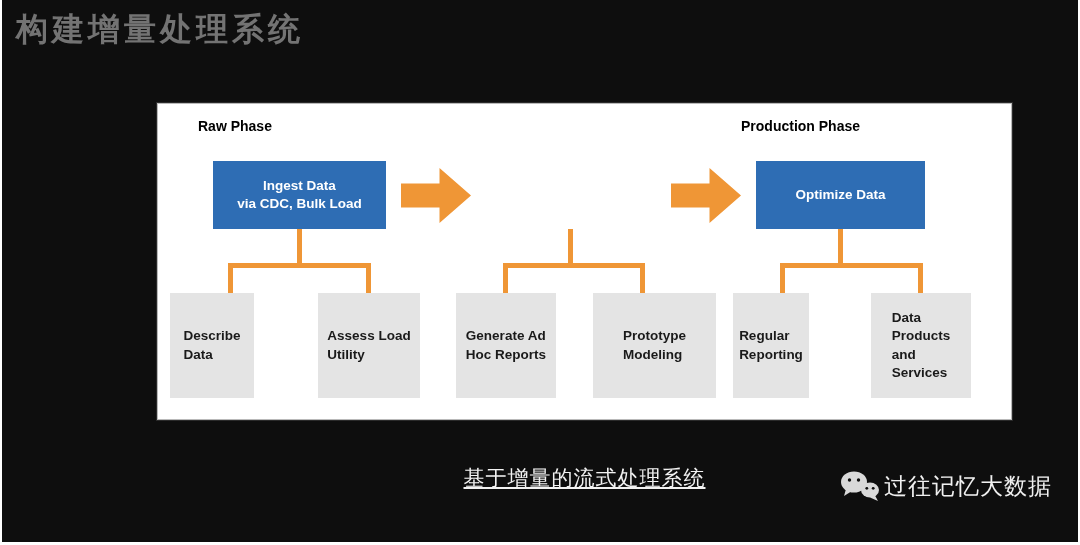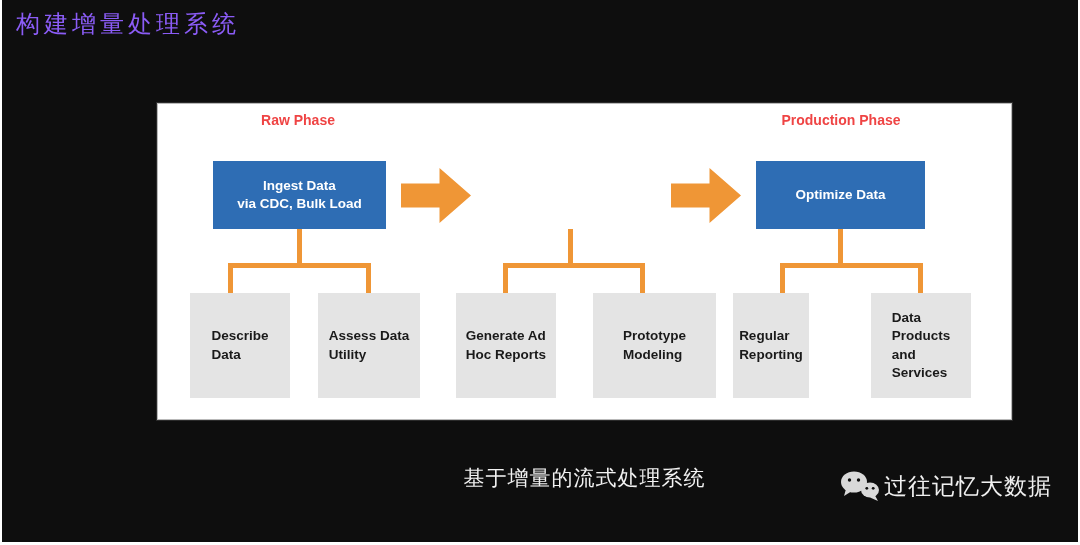--- a/index.html
+++ b/index.html
@@ -8,41 +8,41 @@
     background: #0e0e0e;
     font-family: "Liberation Sans", "DejaVu Sans", sans-serif;
     position: relative;
     border-left: 2px solid #ffffff;
     border-right: 2px solid #ffffff;
     border-bottom: 3px solid #ffffff;
   }
   .title {
     position: absolute;
     left: 14px; top: 8px;
-    font-size: 24px;
-    font-weight: normal;
+    font-size: 32px;
+    font-weight: bold;
     letter-spacing: 4px;
-    color: #8b5cf6;
+    color: #737373;
   }
   .panel {
     position: absolute;
     left: 155px; top: 103px;
     width: 855px; height: 317px;
     background: #ffffff;
     border: 1px solid #b9b9b9;
     box-shadow: 0 0 0 1px #2a2a2a;
   }
   .phase-label {
     position: absolute;
-    top: 8px;
+    top: 14px;
     width: 200px;
-    text-align: center;
+    text-align: left;
     font-size: 14px;
     font-weight: bold;
-    color: #ef4444;
+    color: #000000;
   }
   .main-box {
     position: absolute;
     top: 57px; height: 68px;
     background: #2e6db4;
     color: #ffffff;
     font-size: 13.5px;
     font-weight: bold;
     display: flex;
     align-items: center;
@@ -76,20 +76,21 @@
     line-height: 1.35;
   }
   .caption {
     position: absolute;
     left: 155px; top: 464px;
     width: 855px;
     text-align: center;
     font-size: 21px;
     color: #f2f2f2;
     letter-spacing: 1px;
+    text-decoration: underline;
   }
   .brand {
     position: absolute;
     right: 26px; top: 470px;
     display: flex;
     align-items: center;
     gap: 4px;
   }
   .brand-name {
     font-size: 23px;
@@ -122,23 +123,23 @@
   <div class="conn stem" style="left:410px"></div>
   <div class="conn hbar" style="left:345px; width:142px"></div>
   <div class="conn drop" style="left:345px"></div>
   <div class="conn drop" style="left:482px"></div>
 
   <div class="conn stem" style="left:680px"></div>
   <div class="conn hbar" style="left:622px; width:143px"></div>
   <div class="conn drop" style="left:622px"></div>
   <div class="conn drop" style="left:760px"></div>
 
-  <div class="child-box" style="left:32px;  width:100px">Describe
+  <div class="child-box" style="left:12px;  width:84px">Describe
 Data</div>
-  <div class="child-box" style="left:160px; width:102px">Assess Data
+  <div class="child-box" style="left:160px; width:102px">Assess Load
 Utility</div>
   <div class="child-box" style="left:298px; width:100px">Generate Ad
 Hoc Reports</div>
   <div class="child-box" style="left:435px; width:123px">Prototype
 Modeling</div>
   <div class="child-box" style="left:575px; width:76px">Regular
 Reporting</div>
   <div class="child-box" style="left:713px; width:100px">Data
 Products
 and

